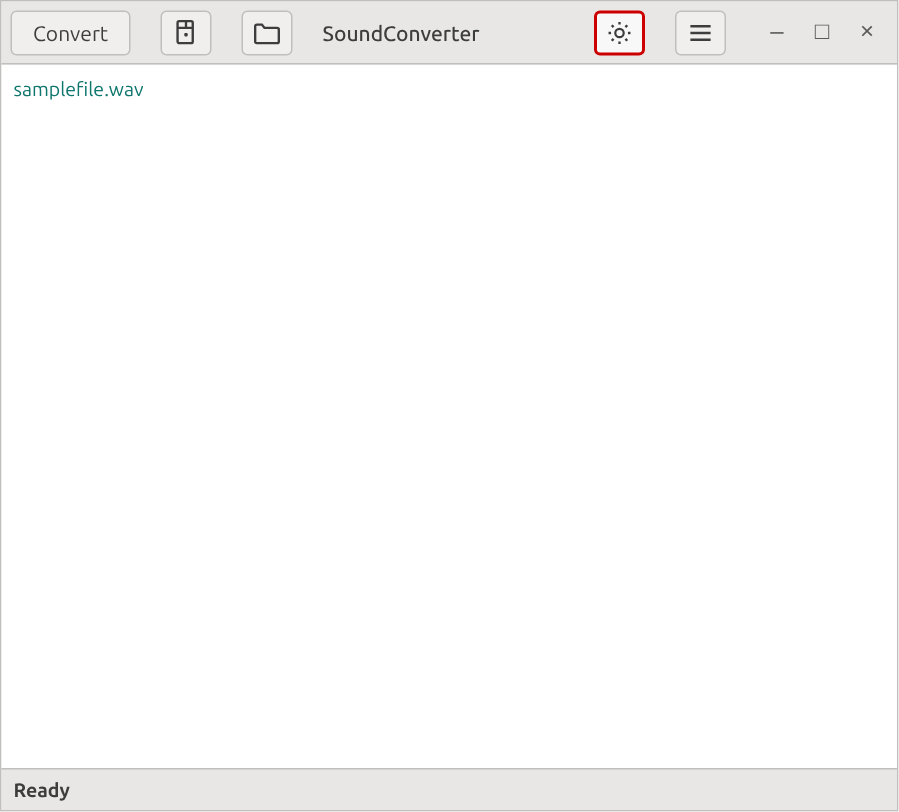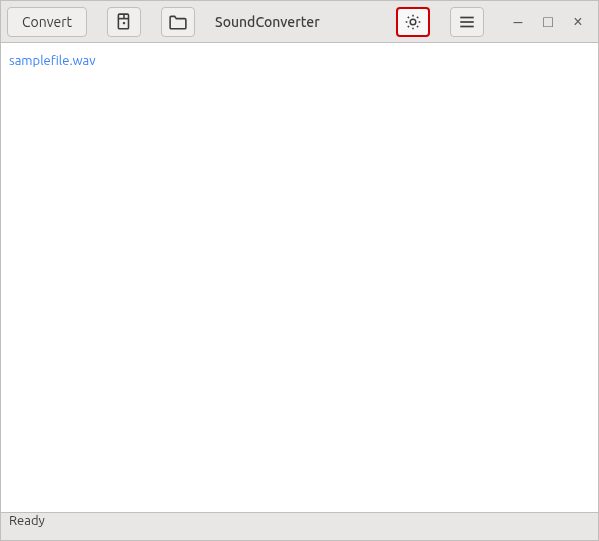--- a/index.html
+++ b/index.html
@@ -98,33 +98,34 @@
 
     .content-area {
       flex: 1;
       background: #ffffff;
       padding: 8px 8px;
       overflow-y: auto;
     }
 
     .file-entry {
       font-size: 13px;
-      color: #3b82f6;
+      color: #0f766e;
       padding: 2px 0;
     }
 
     .statusbar {
       height: 28px;
       background: #e8e7e6;
       border-top: 1px solid #c0bfbd;
       display: flex;
-      align-items: flex-start;
+      align-items: center;
       padding: 0 8px;
       font-size: 13px;
       color: #3d3d3d;
+      font-weight: bold;
     }
 
     
     .svg-icon {
       width: 18px;
       height: 18px;
     }
   </style>
 </head>
 <body>

